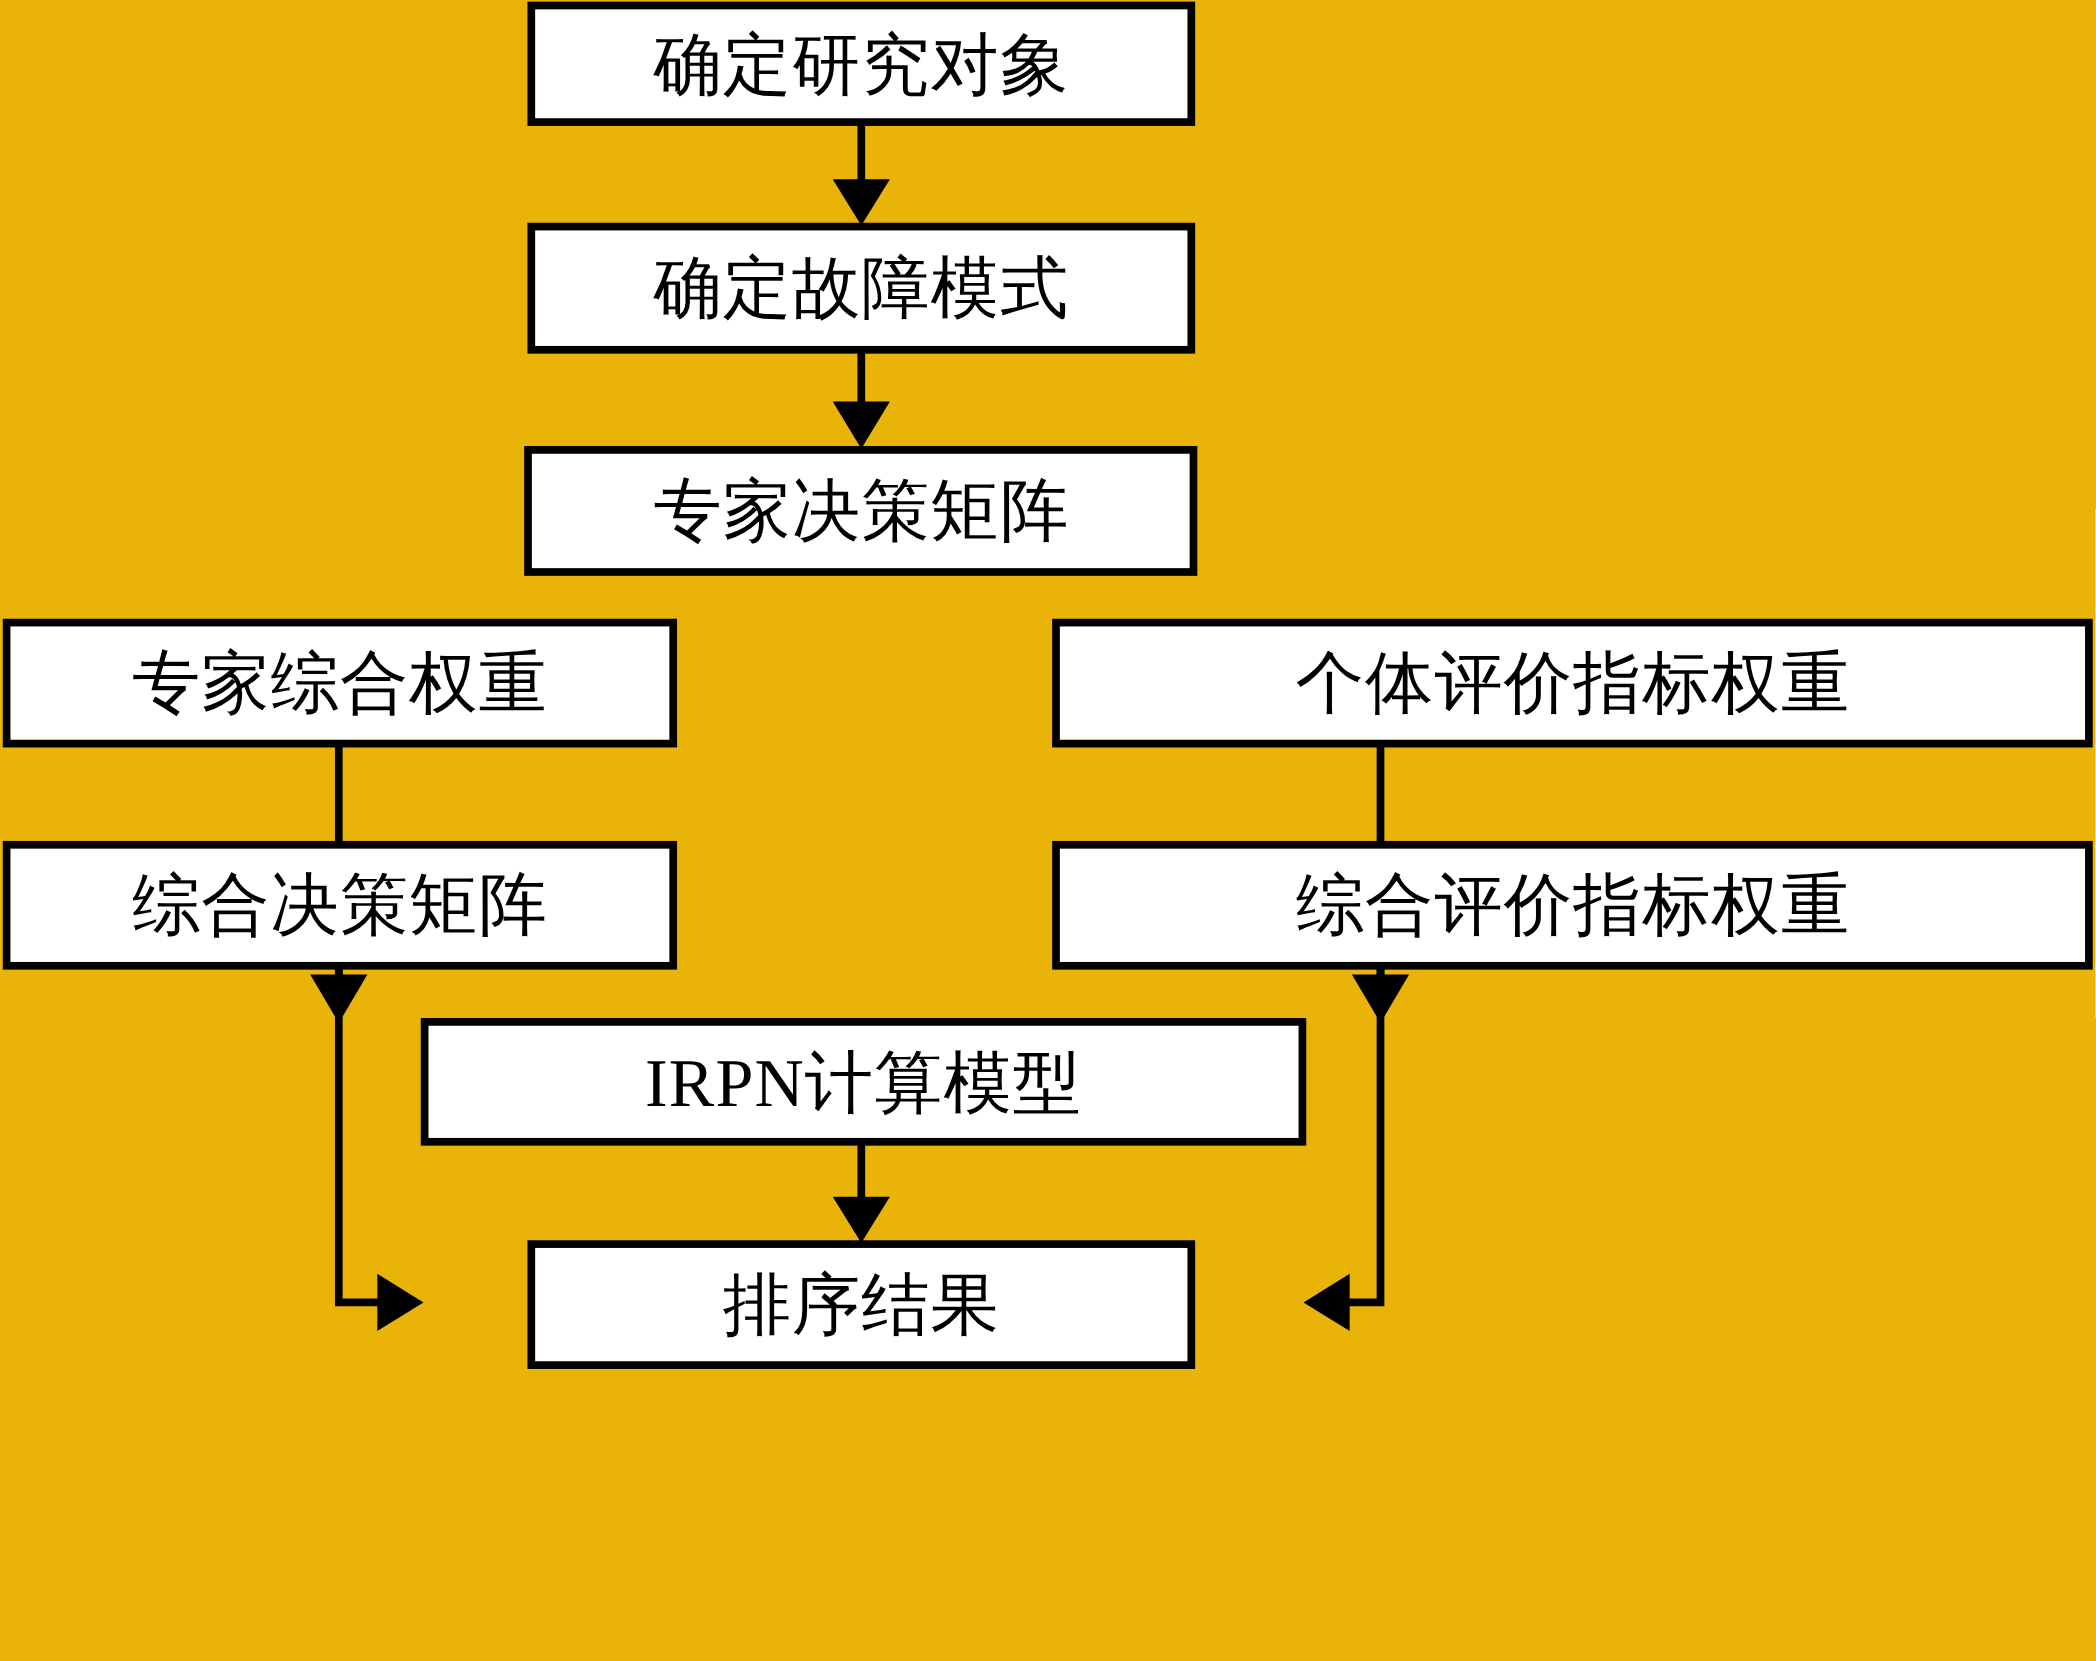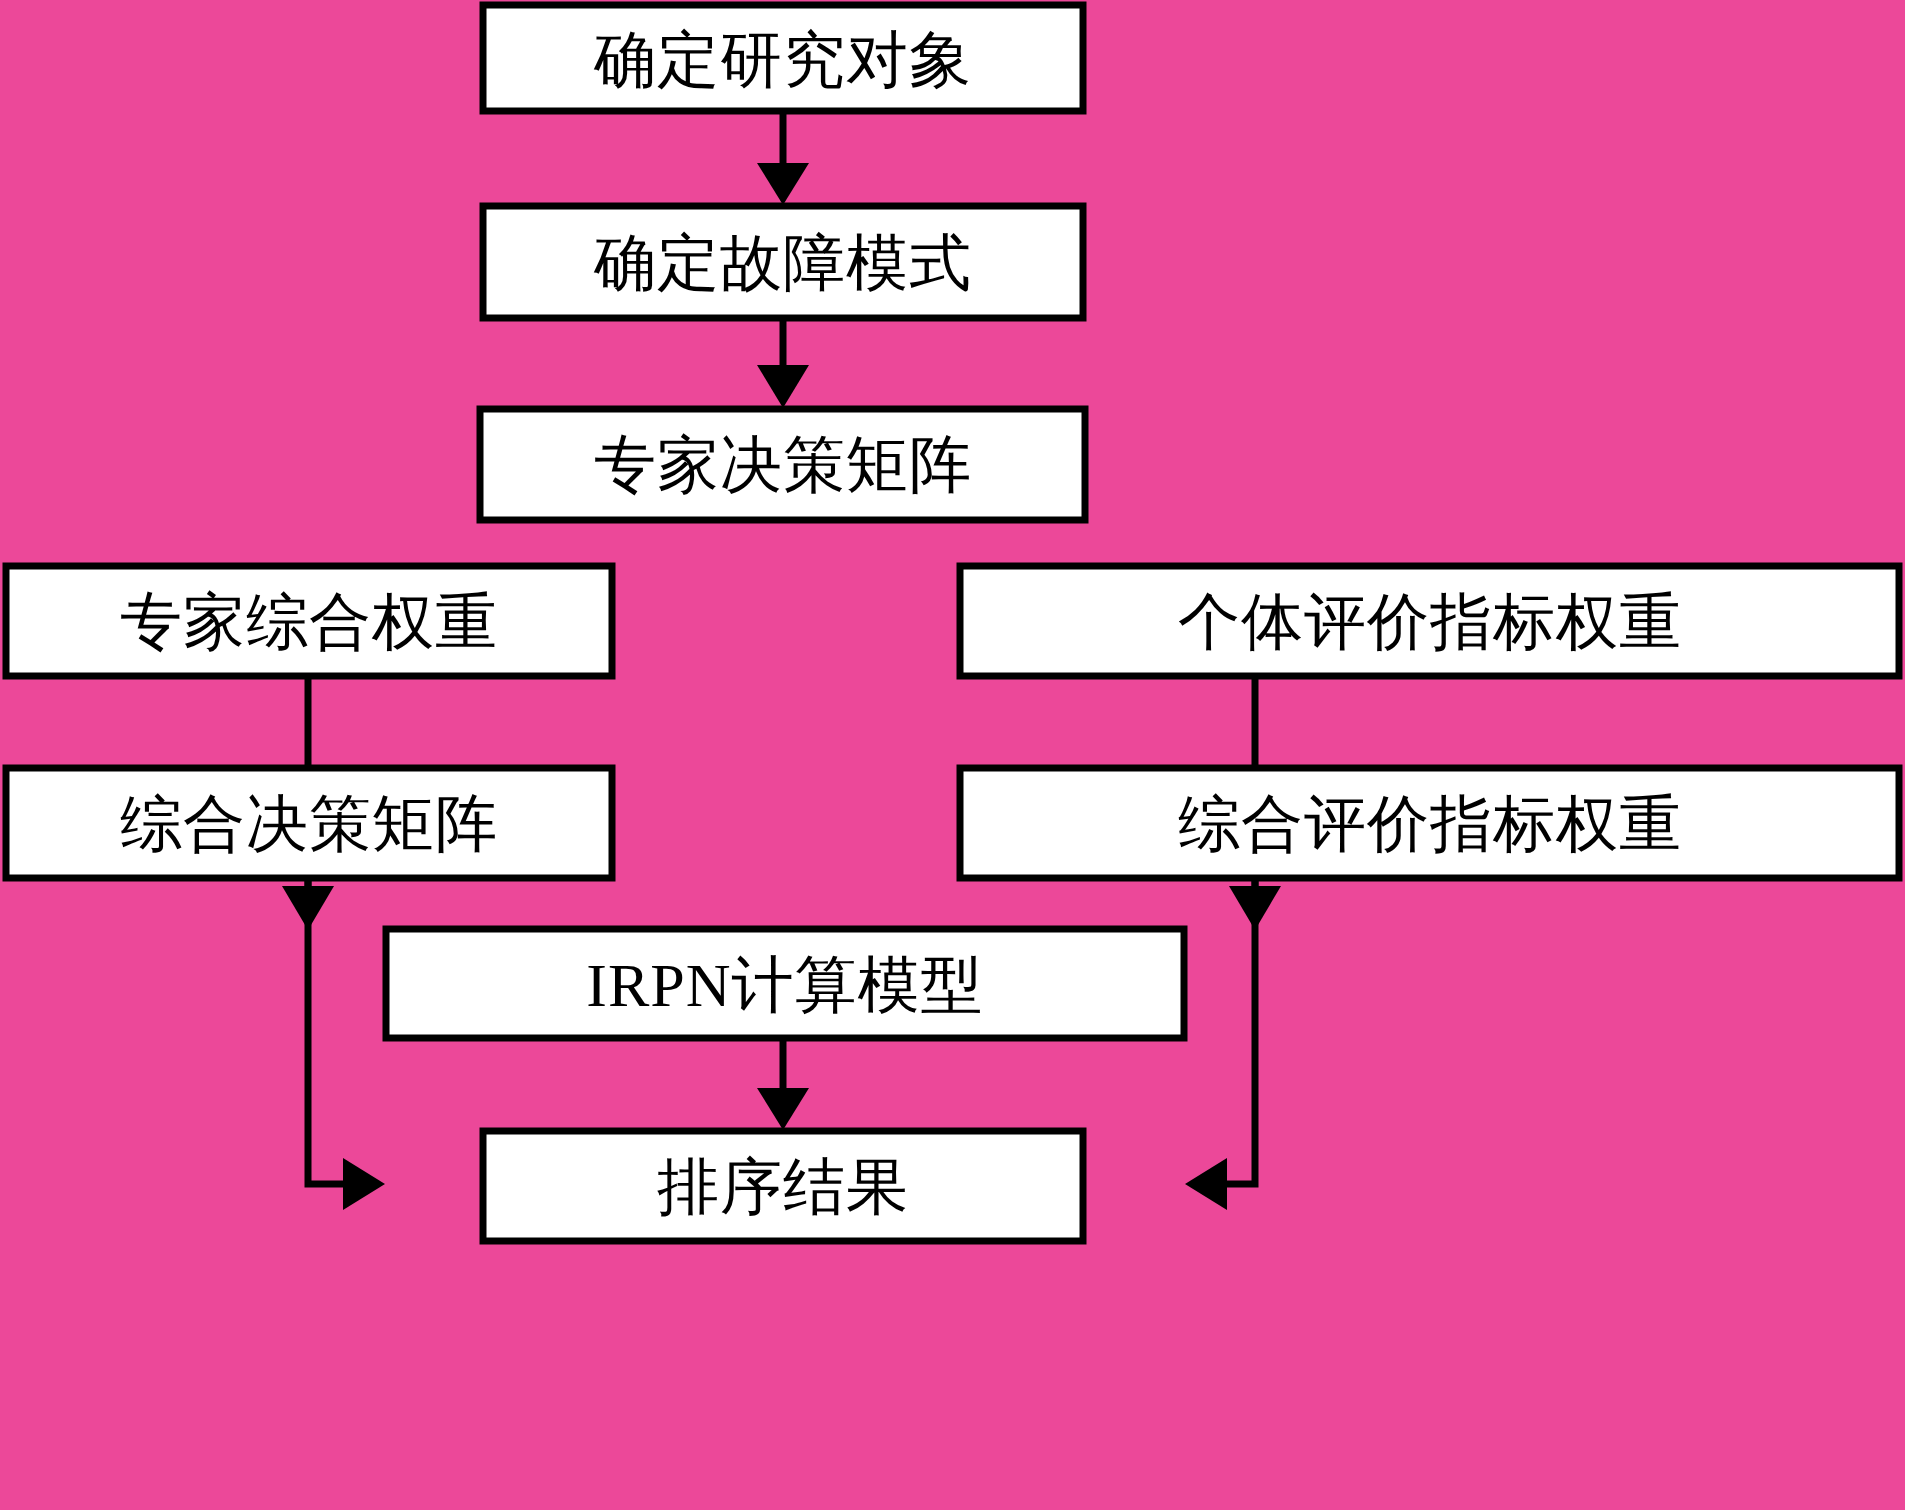--- a/index.html
+++ b/index.html
@@ -7,21 +7,21 @@
     padding: 0;
     background: #ffffff;
   }
   body {
     font-family: "Liberation Serif", "DejaVu Serif", serif;
   }
   #flowchart-root {
     position: relative;
     width: 1905px;
     height: 1510px;
-    background: #ec4899;
+    background: #eab308;
     overflow: hidden;
   }
   svg.diagram {
     display: block;
     width: 1905px;
     height: 1510px;
   }
   .node-rect {
     fill: #ffffff;
     stroke: #000000;

